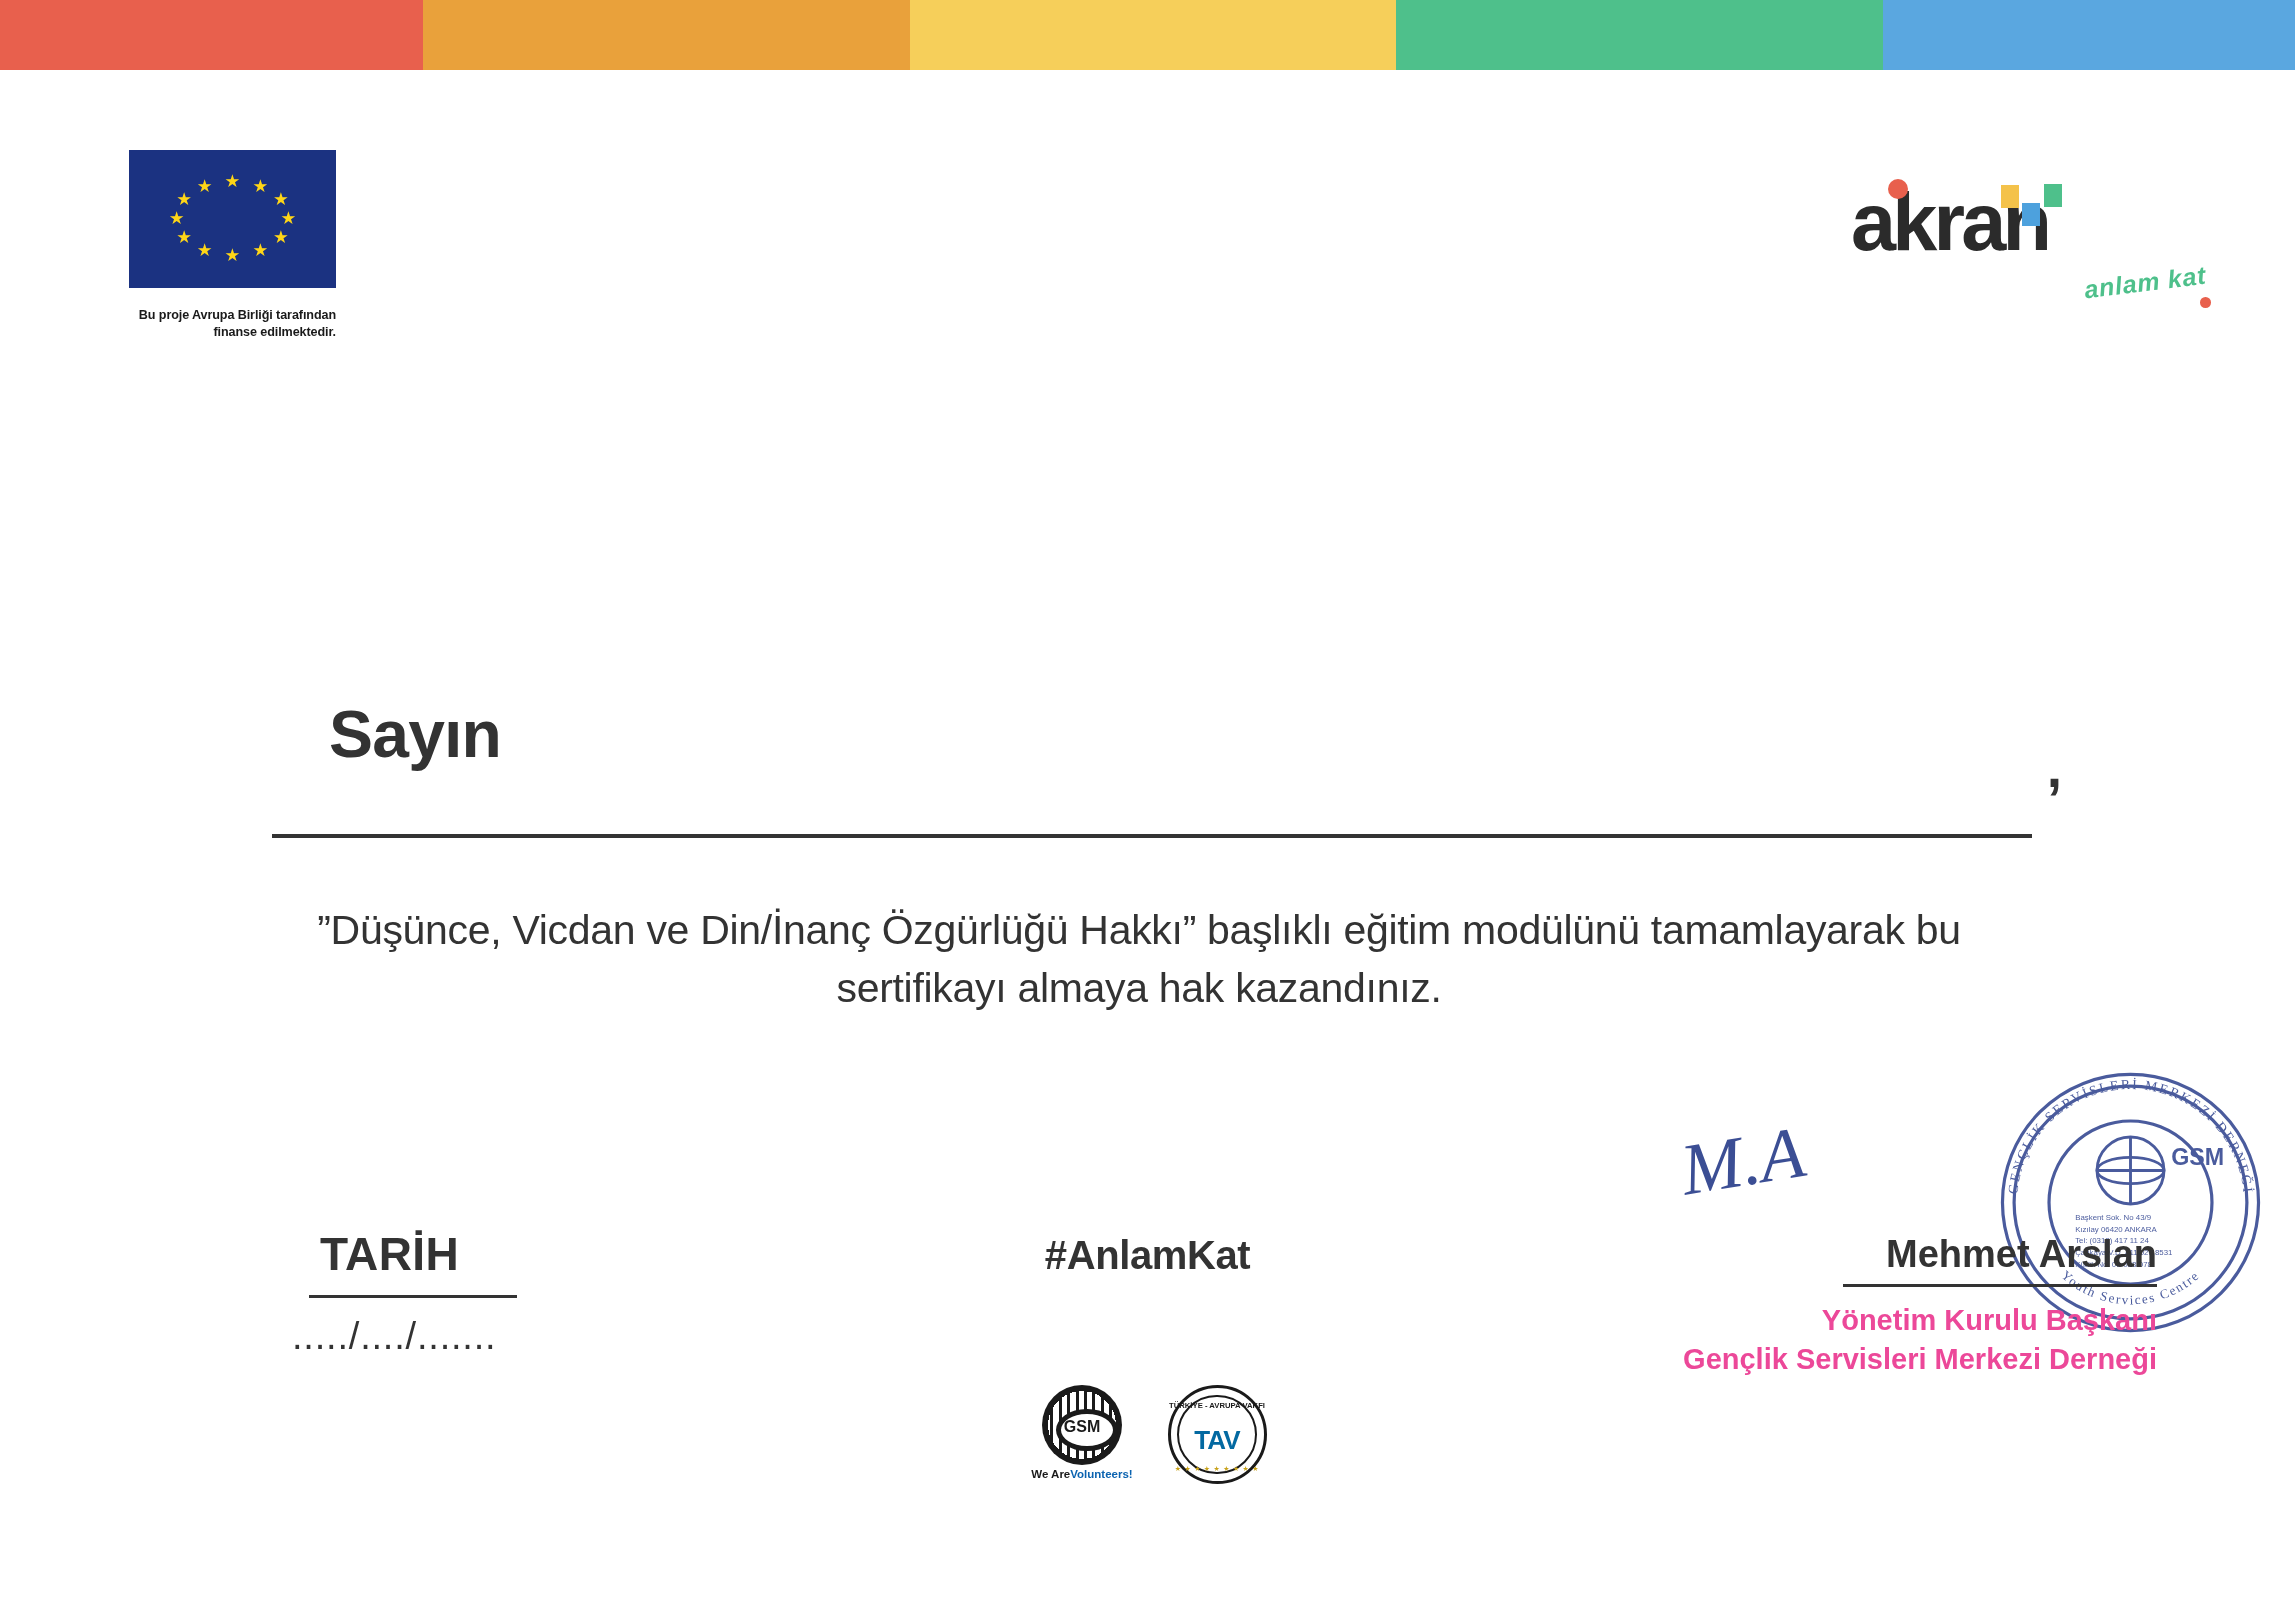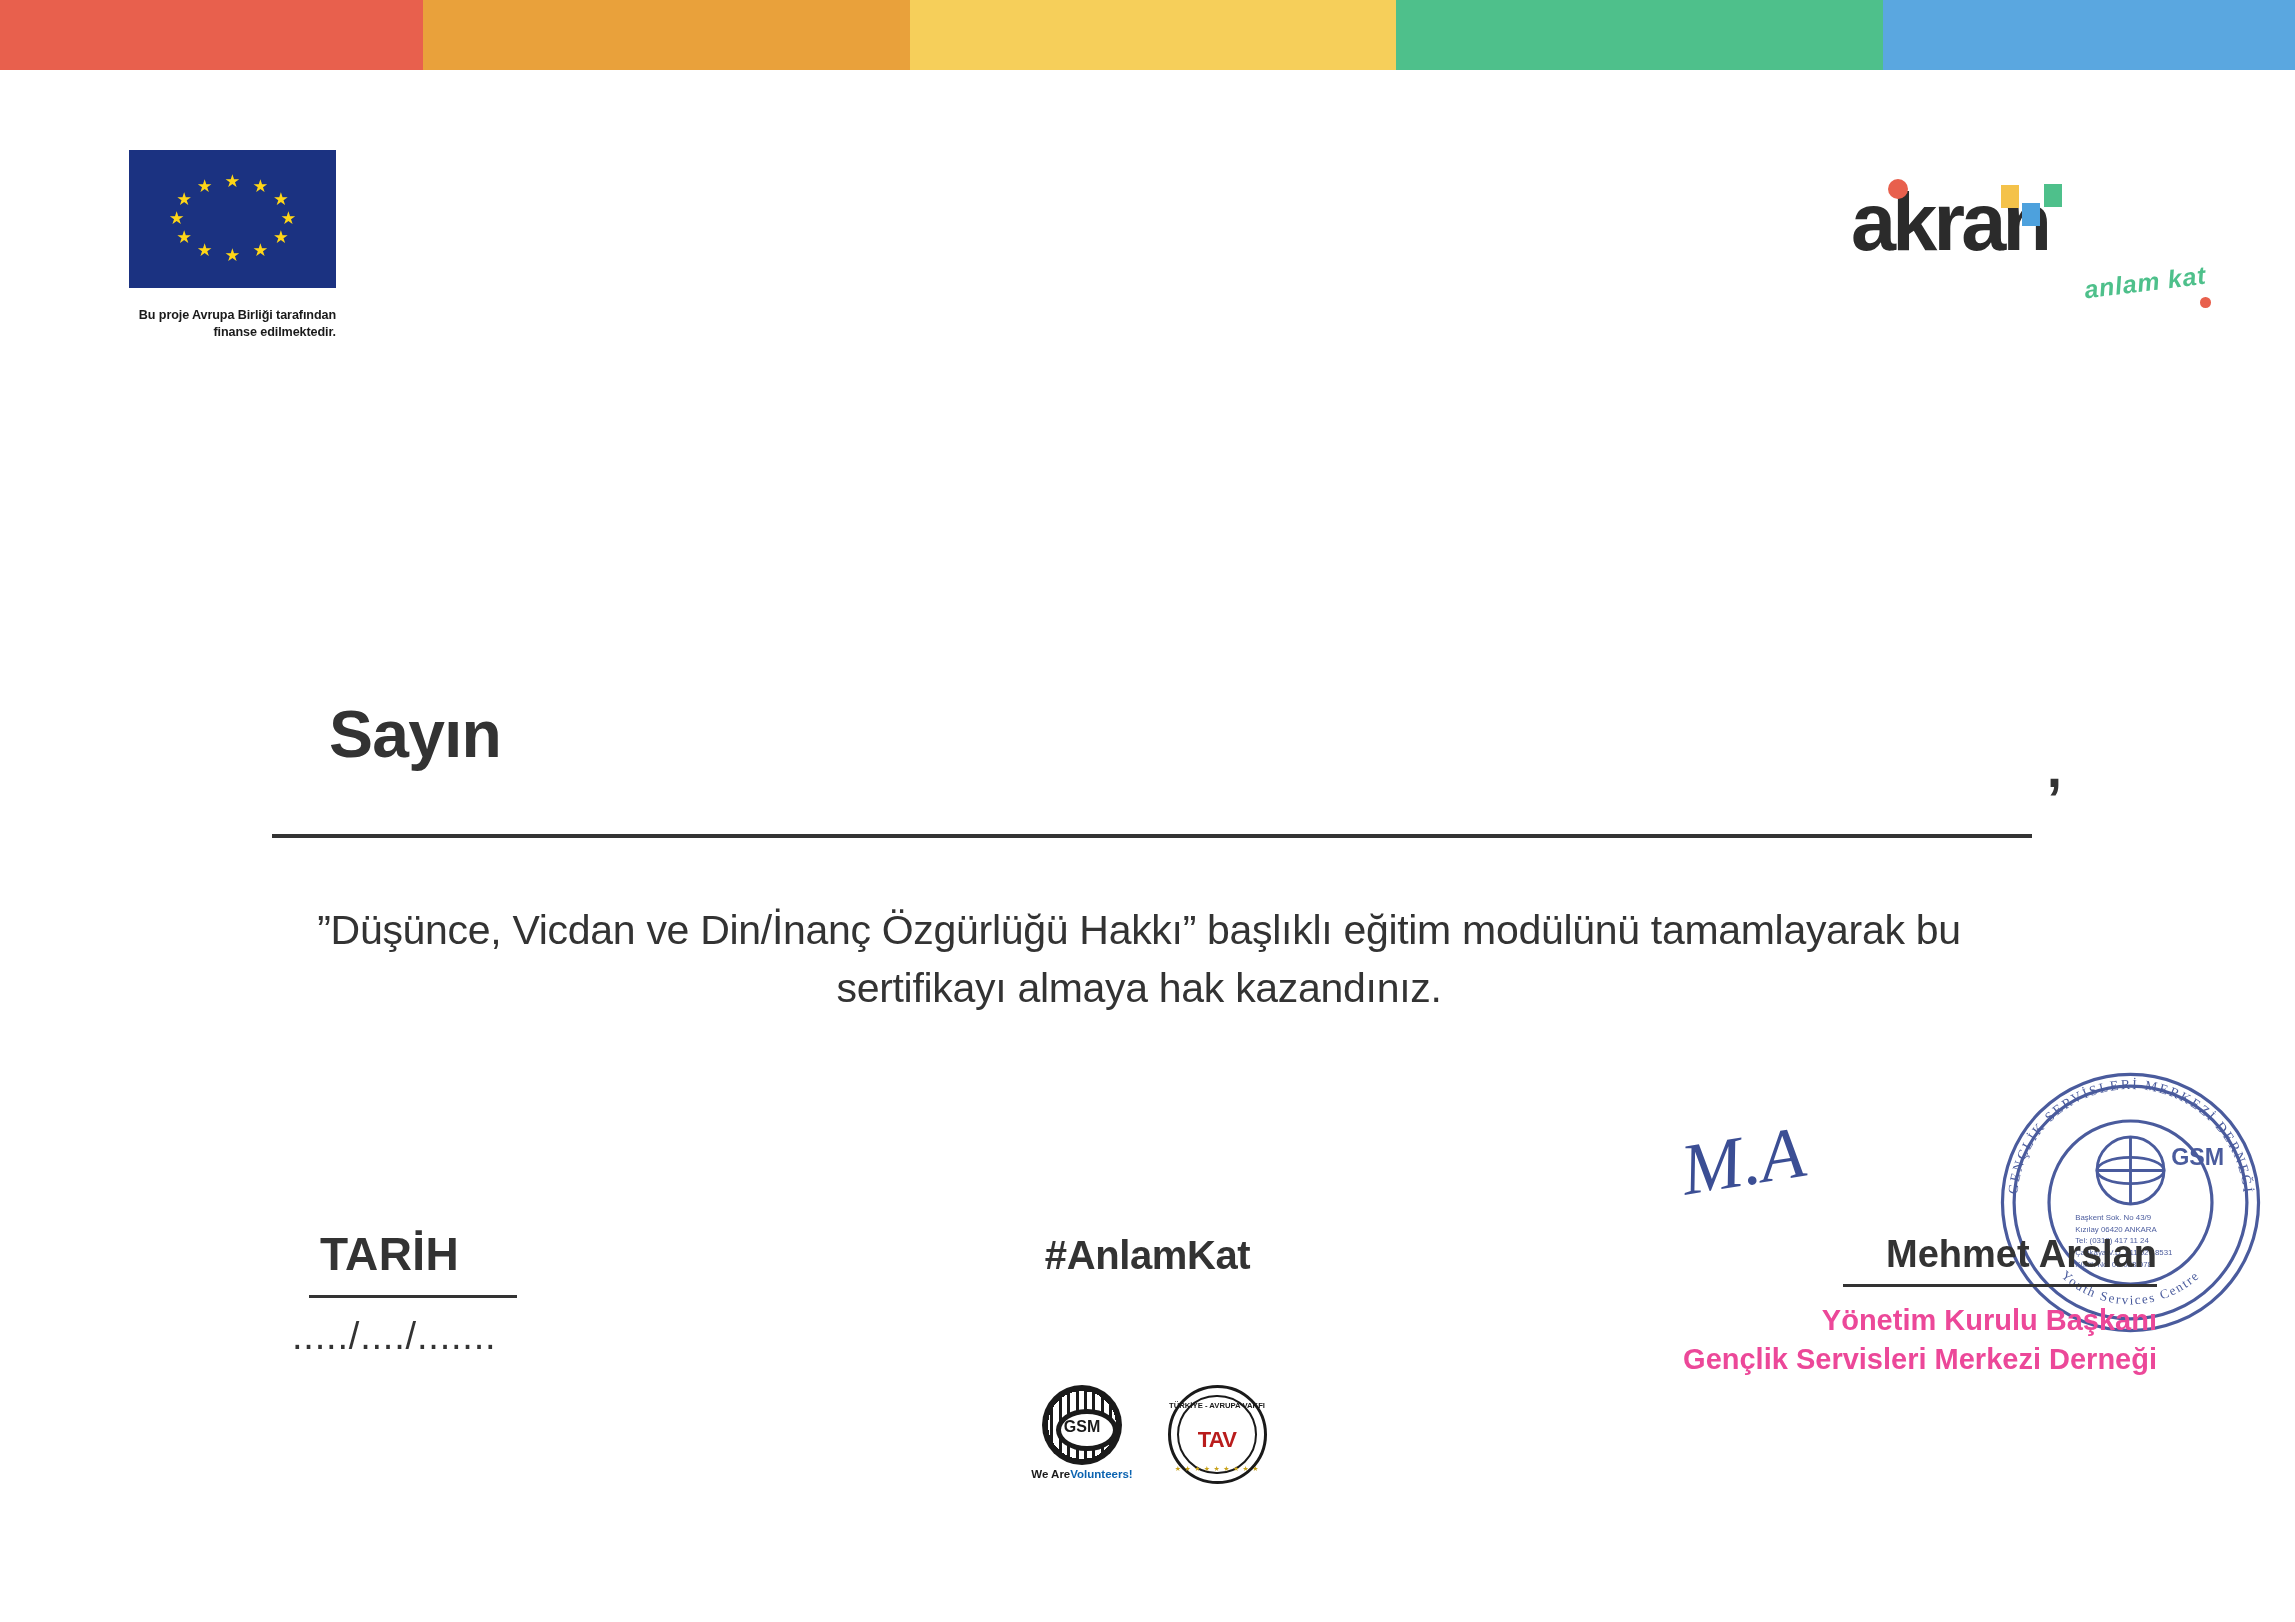--- a/index.html
+++ b/index.html
@@ -313,24 +313,24 @@
   .tav-ring {
     position: absolute;
     inset: 6.9px;
     border-radius: 50%;
     border: 2.3px solid #1a1a1a;
   }
   .tav-word {
     position: absolute;
     left: 50%; top: 56%;
     transform: translate(-50%,-50%);
-    font-size: 22px;
+    font-size: 26px;
     font-weight: 800;
     letter-spacing: -0.8px;
-    color: #b91c1c;
+    color: #0369a1;
   }
   .tav-top {
     position: absolute;
     left: 50%; top: 13px;
     transform: translateX(-50%);
     font-size: 7.7px;
     font-weight: 700;
     color: #1a1a1a;
     white-space: nowrap;
   }

